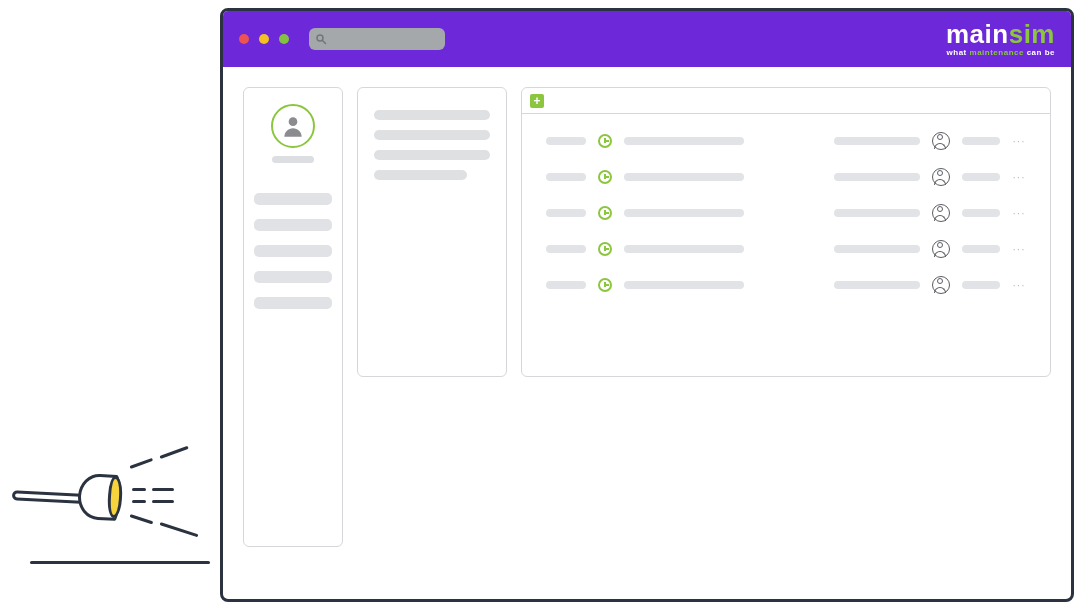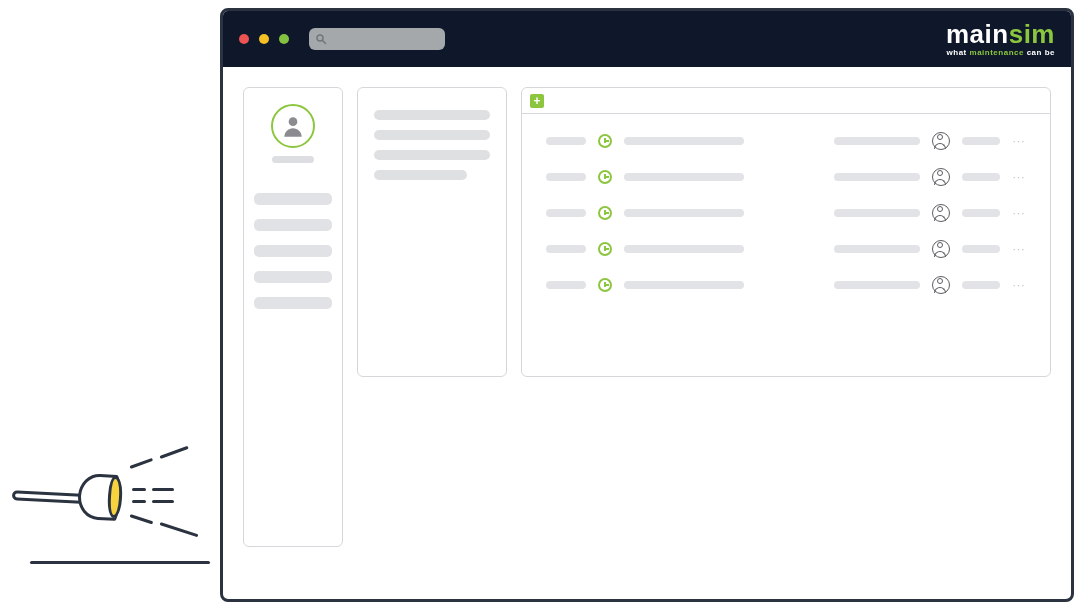--- a/index.html
+++ b/index.html
@@ -18,21 +18,21 @@
     top: 8px;
     width: 854px;
     height: 594px;
     border: 3px solid #2B3340;
     border-radius: 8px;
     background: #FFFFFF;
     overflow: hidden;
   }
   .titlebar {
     height: 56px;
-    background: #0f172a;
+    background: #6d28d9;
     display: flex;
     align-items: center;
     padding: 0 16px;
     gap: 10px;
   }
   .dot { width: 10px; height: 10px; border-radius: 50%; }
   .dot.red    { background: #ED5353; }
   .dot.yellow { background: #F4C024; }
   .dot.green  { background: #84C140; }
   .searchbar {

